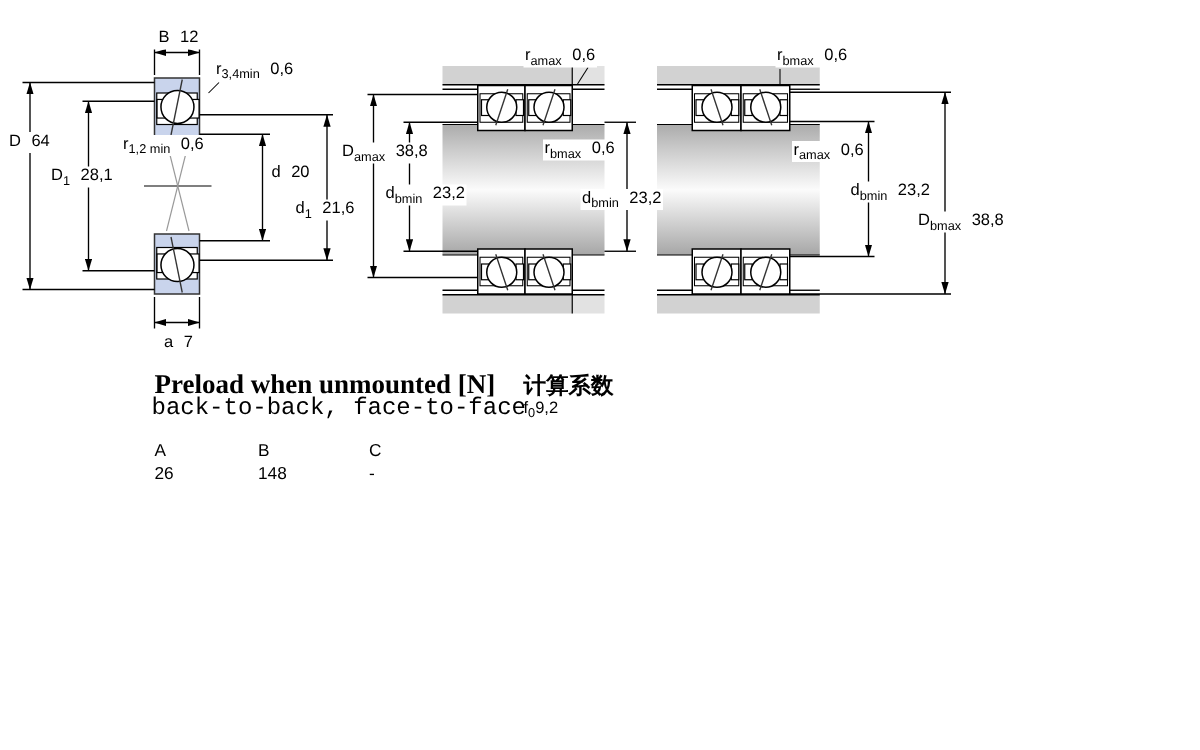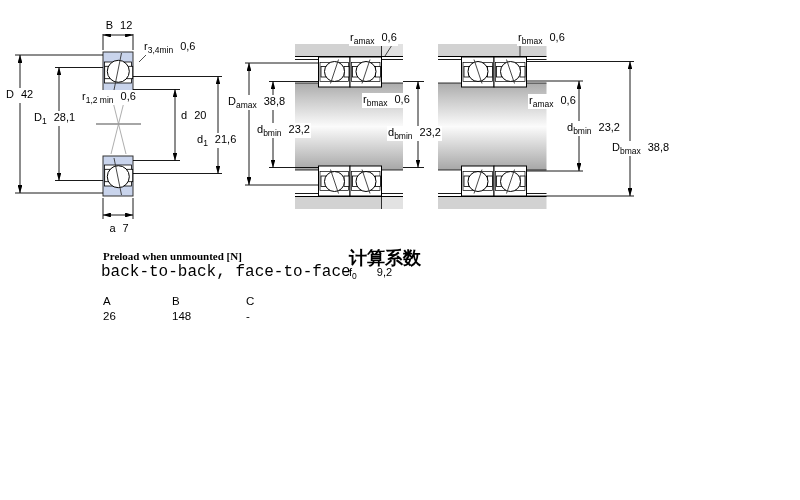--- a/index.html
+++ b/index.html
@@ -10,28 +10,28 @@
   #drawing{position:absolute;left:0;top:0;}
   .lbl{
     position:absolute;font-size:11px;line-height:13px;white-space:nowrap;
     background:#fff;padding:0 1px;
   }
   .lbl sub{font-size:8.5px;line-height:1;letter-spacing:0;}
   .lbl .val{margin-left:7px;text-align:right;}
   .center{text-align:center;}
   .serif-title{
     position:absolute;font-family:"Liberation Serif",serif;
-    font-weight:bold;font-size:11px;line-height:14px;white-space:nowrap;
+    font-weight:bold;font-size:18px;line-height:14px;white-space:nowrap;
   }
   .serif-sub{
     position:absolute;font-family:Liberation Mono, monospace;
     font-size:16px;line-height:13px;white-space:nowrap;
   }
   .cjk-title{
-    position:absolute;font-weight:bold;font-size:18px;line-height:14px;white-space:nowrap;
+    position:absolute;font-weight:bold;font-size:15px;line-height:14px;white-space:nowrap;
   }
   .tbl{position:absolute;font-size:11.5px;line-height:13px;white-space:nowrap;}
 </style>
 </head>
 <body>
 
 <svg id="drawing" width="800" height="500" viewBox="0 0 800 500">
   <defs>
     <marker id="arr" viewBox="0 0 10 6" refX="9.8" refY="3" markerWidth="9" markerHeight="5.4" orient="auto-start-reverse">
       <path d="M0,0 L10,3 L0,6 Z" fill="#000"></path>
@@ -225,21 +225,21 @@
     <line x1="630" y1="61.5" x2="630" y2="196" marker-start="url(#arr)" marker-end="url(#arr)"></line>
 
     <line x1="520" y1="46" x2="520" y2="57" stroke-width="0.7"></line>
   </g>
 </svg>
 
 <div class="lbl center" style="left:102px;top:19px;width:32px"><span>B</span><sub></sub><span class="val">12</span></div>
 
 <div class="lbl" style="left:143px;top:40px"><span>r</span><sub>3,4min</sub><span class="val">0,6</span></div>
 
-<div class="lbl" style="left:5px;top:88px"><span>D</span><sub></sub><span class="val">42</span></div>
+<div class="lbl" style="left:5px;top:88px"><span>D</span><sub></sub><span class="val">64</span></div>
 
 <div class="lbl" style="left:33px;top:111px"><span>D</span><sub>1</sub><span class="val">28,1</span></div>
 
 <div class="lbl" style="left:81px;top:90px"><span>r</span><sub>1,2 min</sub><span class="val">0,6</span></div>
 
 <div class="lbl" style="left:180px;top:109px"><span>d</span><sub></sub><span class="val">20</span></div>
 
 <div class="lbl" style="left:196px;top:133px"><span>d</span><sub>1</sub><span class="val">21,6</span></div>
 
 <div class="lbl center" style="left:102px;top:222px;width:32px"><span>a</span><sub></sub><span class="val">7</span></div>
@@ -259,20 +259,20 @@
 <div class="lbl" style="left:528px;top:94px"><span>r</span><sub>amax</sub><span class="val">0,6</span></div>
 
 <div class="lbl" style="left:566px;top:121px"><span>d</span><sub>bmin</sub><span class="val">23,2</span></div>
 
 <div class="lbl" style="left:611px;top:141px"><span>D</span><sub>bmax</sub><span class="val">38,8</span></div>
 
 <div class="serif-title" style="left:103px;top:249px">Preload when unmounted [N]</div>
 <div class="serif-sub" style="left:101px;top:266px">back-to-back, face-to-face</div>
 
 <div class="cjk-title" style="left:349px;top:251px">计算系数</div>
-<div class="lbl" style="left:348px;top:266px;background:transparent"><span>f</span><sub>0</sub><span class="val" style="margin-left:20px">9,2</span></div>
+<div class="lbl" style="left:348px;top:266px;background:transparent"><span>f</span><sub>0</sub><span class="val" style="margin-left:0">9,2</span></div>
 
 <div class="tbl" style="left:103px;top:295px">A</div>
 <div class="tbl" style="left:172px;top:295px">B</div>
 <div class="tbl" style="left:246px;top:295px">C</div>
 <div class="tbl" style="left:103px;top:310px">26</div>
 <div class="tbl" style="left:172px;top:310px">148</div>
 <div class="tbl" style="left:246px;top:310px">-</div>
 
 </body></html>

